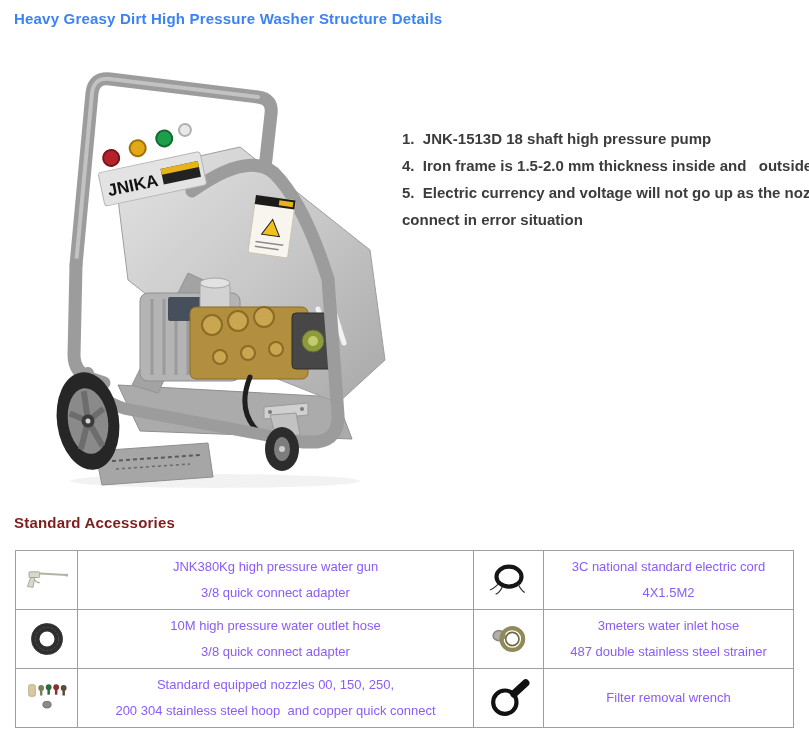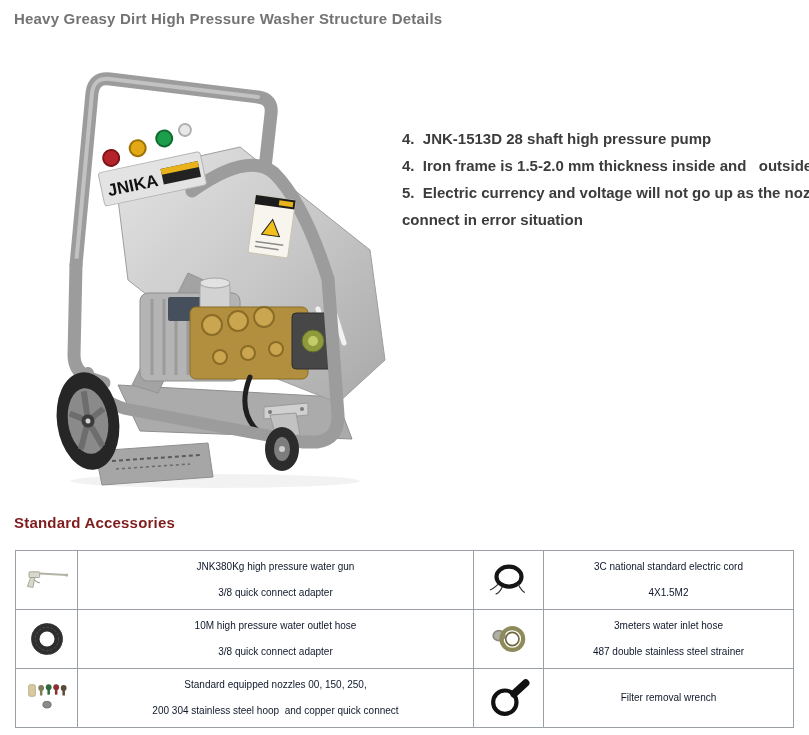--- a/index.html
+++ b/index.html
@@ -2,42 +2,42 @@
 <html><head>
 <meta charset="utf-8">
 <style>
   html,body { margin:0; padding:0; background:#ffffff; }
   body {
     width:809px; height:735px; position:relative; overflow:hidden;
     font-family:"Liberation Sans", sans-serif;
   }
   .page-title {
     position:absolute; left:14px; top:10px;
-    font-size:15px; font-weight:bold; color:#737373; letter-spacing:.2px;
+    font-size:15px; font-weight:bold; color:#3b82f6; letter-spacing:.2px;
   }
   .product-figure { position:absolute; left:40px; top:55px; width:360px; height:435px; }
   .features { position:absolute; left:402px; top:125px; width:406px; }
   .feature-line {
     font-size:15px; font-weight:bold; color:#3c3c3c;
     line-height:27px; white-space:pre;
   }
   .acc-title {
     position:absolute; left:14px; top:514px;
     font-size:15px; font-weight:bold; color:#7f1d1d; letter-spacing:.2px;
   }
   table.acc {
     position:absolute; left:15px; top:550px; width:778px;
     border-collapse:collapse; table-layout:fixed;
   }
   table.acc td {
     border:1px solid #9aa0a6; padding:0;
     text-align:center; vertical-align:middle; height:58px;
   }
   td.icon-cell svg { display:block; margin:0 auto; }
-  .cell-line { font-size:10px; color:#0f172a; line-height:26px; white-space:pre; }
+  .cell-line { font-size:13px; color:#8b5cf6; line-height:26px; white-space:pre; }
   .col-icon-l { width:62px; } .col-text-l { width:396px; }
   .col-icon-r { width:70px; } .col-text-r { width:250px; }
 </style>
 </head>
 <body>
 
 <div class="page-title">Heavy Greasy Dirt High Pressure Washer Structure Details</div>
 
 <div class="product-figure">
 <svg width="360" height="435" viewBox="0 0 360 435">
@@ -142,21 +142,21 @@
     <circle cx="230" cy="357" r="2" fill="#7a7a7a"></circle>
         <circle cx="262" cy="354" r="2" fill="#7a7a7a"></circle>
     <ellipse cx="242" cy="394" rx="17" ry="22" fill="#2c2c2c"></ellipse>
     <ellipse cx="242" cy="394" rx="8" ry="12" fill="#7d7d7d"></ellipse>
     <circle cx="242" cy="394" r="3" fill="#cfcfcf"></circle>
   </g>
 </svg>
 </div>
 
 <div class="features">
-  <div class="feature-line">4.  JNK-1513D 28 shaft high pressure pump</div>
+  <div class="feature-line">1.  JNK-1513D 18 shaft high pressure pump</div>
   <div class="feature-line">4.  Iron frame is 1.5-2.0 mm thickness inside and   outside rust-</div>
   <div class="feature-line">5.  Electric currency and voltage will not go up as the nozzles</div>
   <div class="feature-line">connect in error situation</div>
 </div>
 
 <div class="acc-title">Standard Accessories</div>
 
 <table class="acc">
   <colgroup>
     <col class="col-icon-l">

